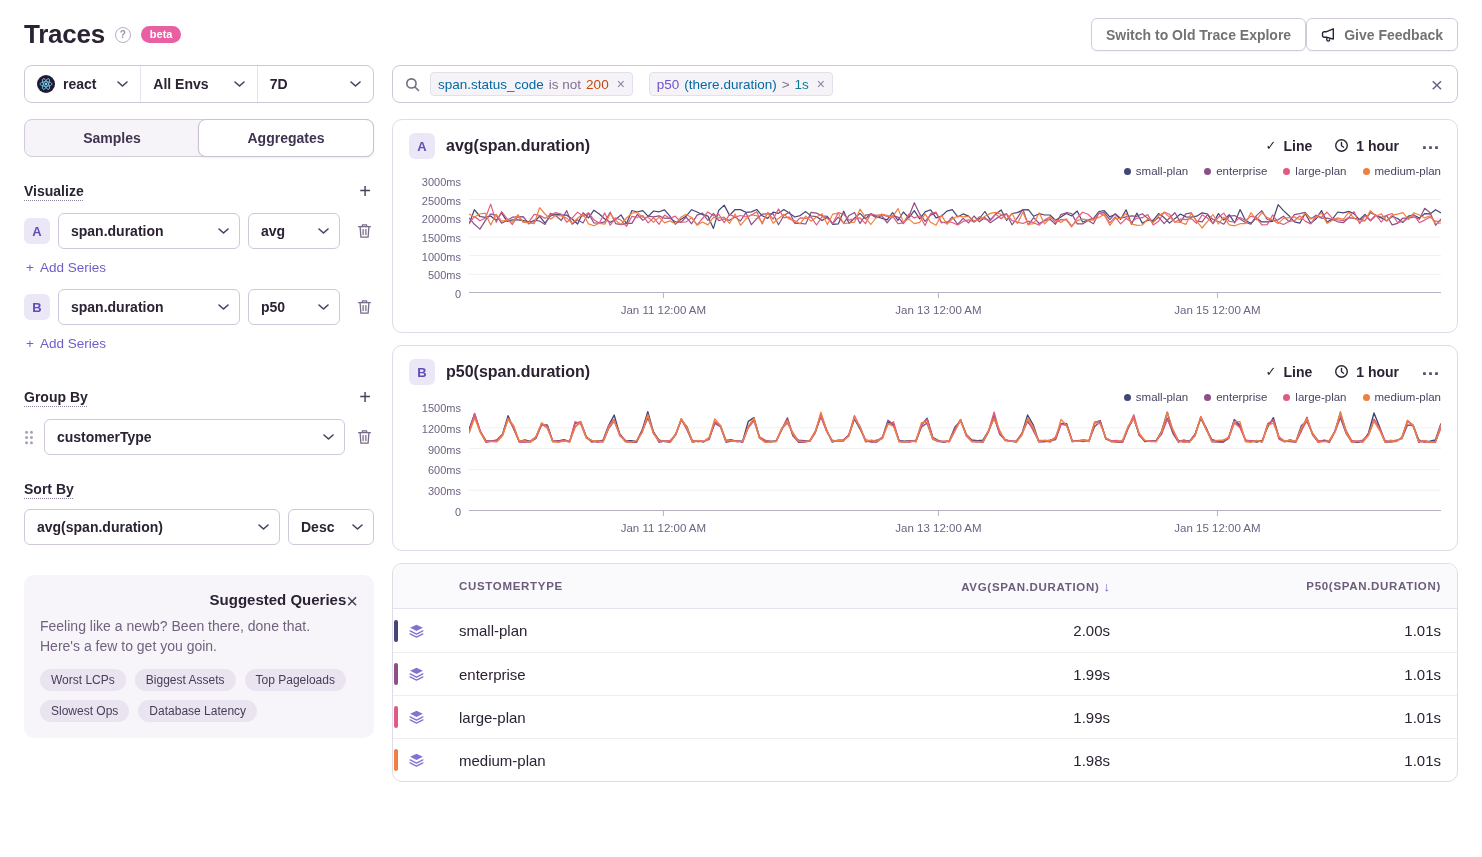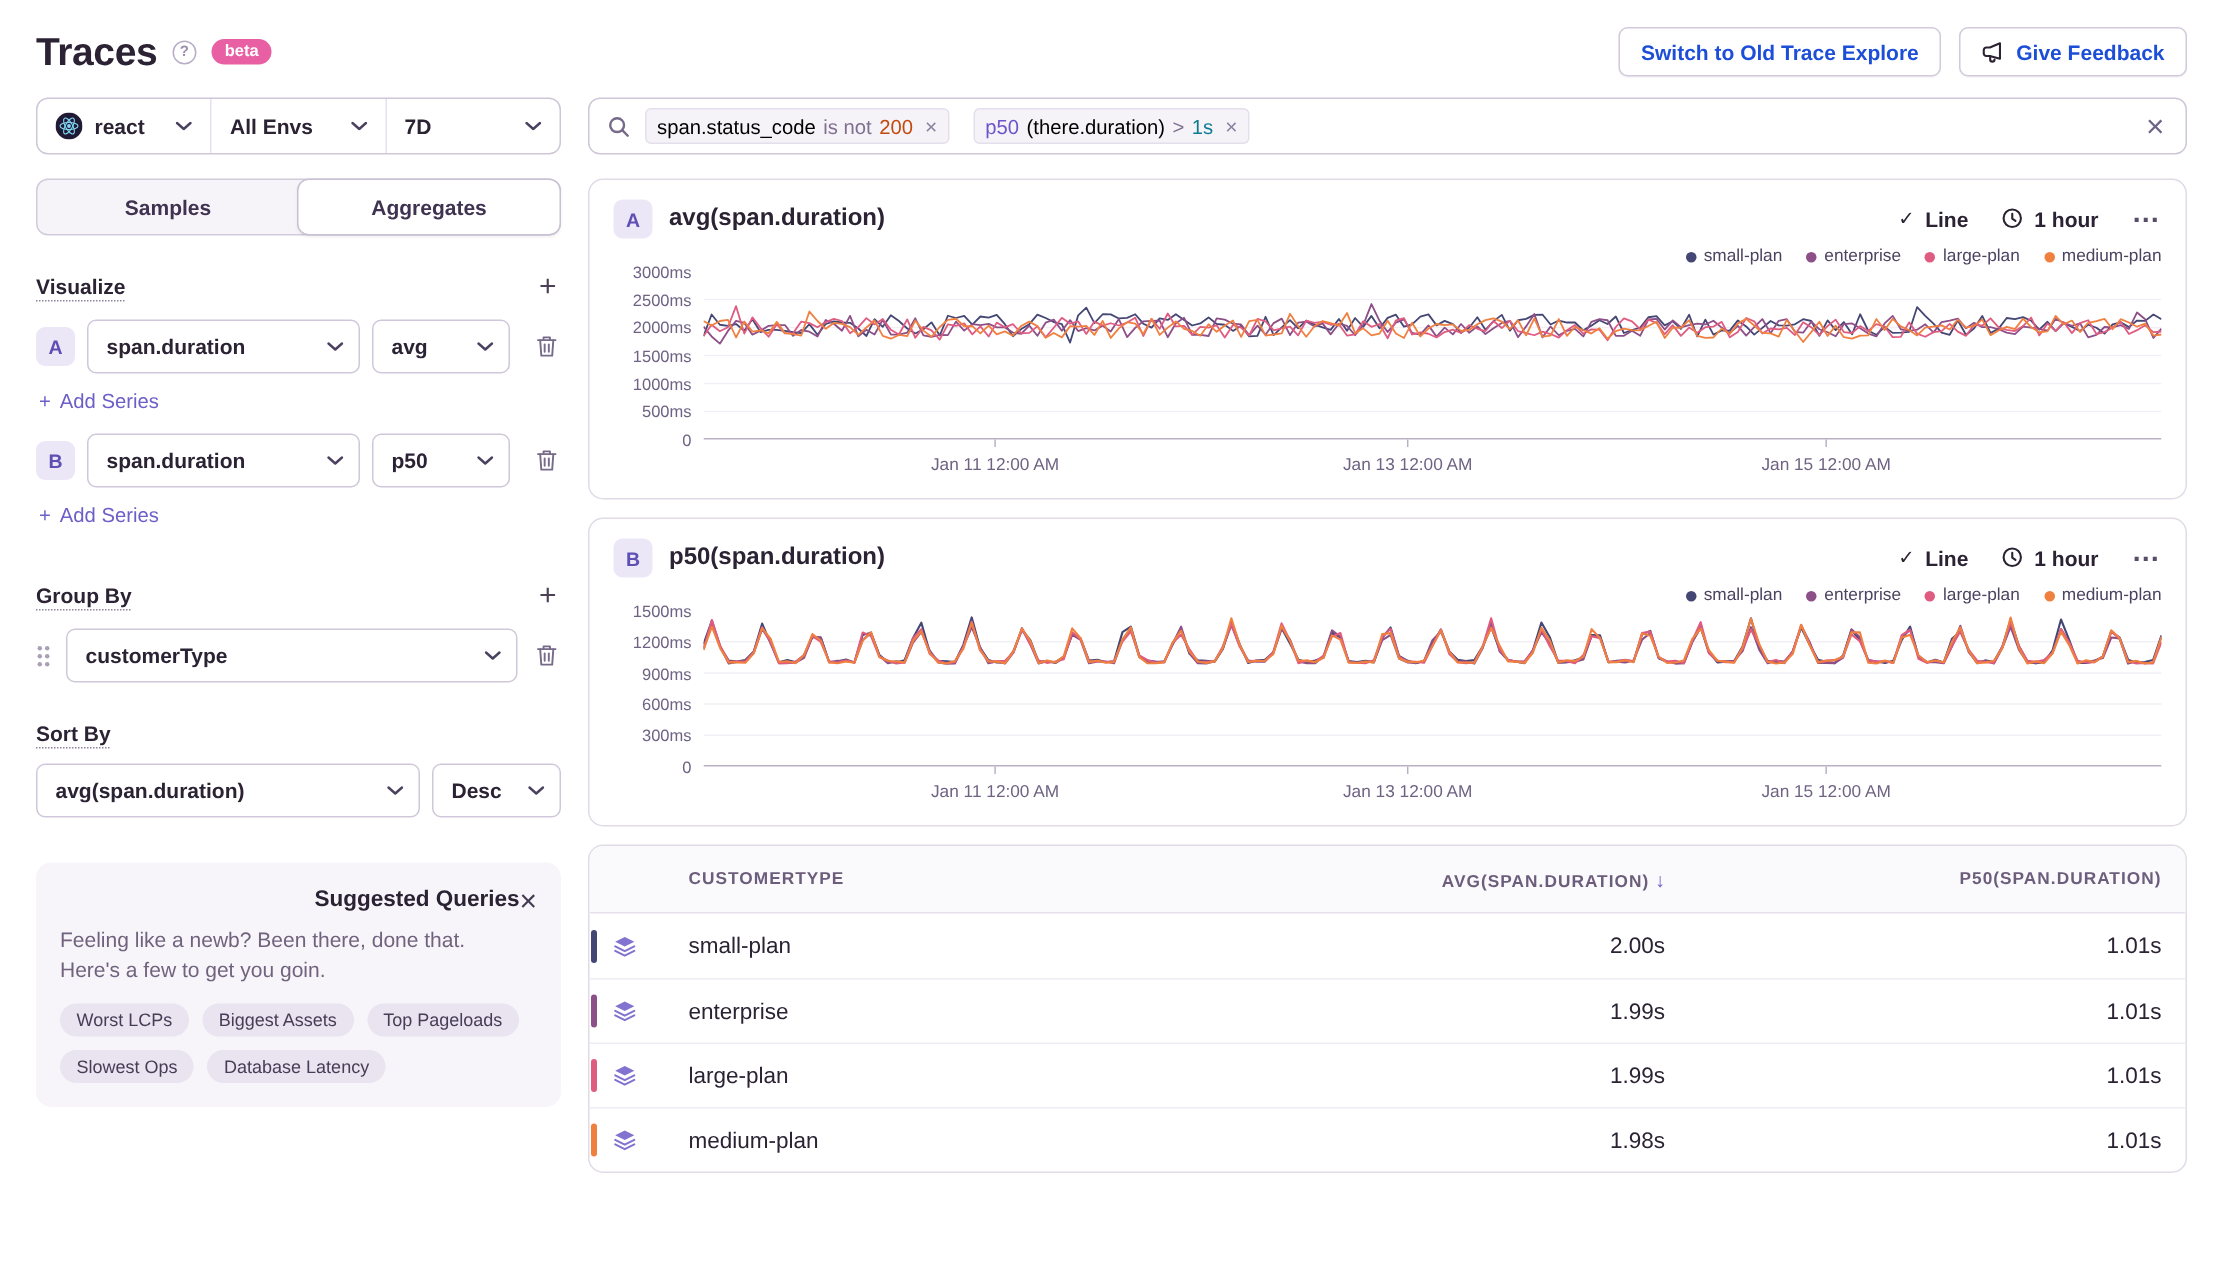--- a/index.html
+++ b/index.html
@@ -15,39 +15,39 @@
   .topbar { display:flex; align-items:center; padding:18px 24px 14px; }
   .page-title { font-size:26px; font-weight:700; letter-spacing:-0.01em; }
   .help-badge { width:16px; height:16px; border:1.5px solid #b8aec5; border-radius:50%;
     color:#9c90ad; font-size:10px; font-weight:700; display:inline-flex; align-items:center;
     justify-content:center; margin-left:10px; }
   .beta-pill { margin-left:10px; background:#e95fa4; color:#fff; font-size:11px; font-weight:700;
     padding:2px 9px 3px; border-radius:20px; }
   .topbar-spacer { flex:1; }
   .btn { display:inline-flex; align-items:center; gap:8px; height:33px; padding:0 14px;
     border:1px solid #d2cada; border-radius:6px; background:#fff; font-size:14px; font-weight:600;
-    color:#1d4ed8; box-shadow:0 1px 1px rgba(43,34,51,.04); }
-  .btn + .btn { margin-left:12px; }
+    color:#737373; box-shadow:0 1px 1px rgba(43,34,51,.04); }
+  .btn + .btn { }
   .icon-stroke { stroke:#2b2233; fill:none; stroke-width:1.3; stroke-linecap:round; stroke-linejoin:round; }
 
   
   .controls-row { display:flex; gap:18px; padding:0 24px; align-items:flex-end; }
   .filter-group { width:350px; flex:none; height:38px; border:1px solid #cfc7d8; border-radius:8px;
     display:flex; overflow:hidden; background:#fff; }
   .seg { display:flex; align-items:center; gap:8px; padding:0 12px; font-weight:600; flex:1; min-width:0; }
   .seg + .seg { border-left:1px solid #e6e1ec; }
   .seg .chev { margin-left:auto; }
   .chev { flex:none; }
 
   .search-bar { flex:1; height:38px; border:1px solid #cfc7d8; border-radius:8px; background:#fff;
     display:flex; align-items:center; padding:0 12px; gap:10px; }
   .chips { display:flex; align-items:center; gap:16px; flex:1; overflow:hidden; }
   .chip { display:inline-flex; align-items:center; gap:5px; background:#f5f3f8; border:1px solid #e4dfeb;
     border-radius:4px; padding:3px 7px; font-size:13.5px; white-space:nowrap; }
-  .tok-key { color:#000000; }
+  .tok-key { color:#0369a1; }
   .tok-fn  { color:#6d53cc; }
   .tok-op  { color:#80708f; }
   .tok-value-num { color:#c24a0e; }
   .tok-value-dur { color:#0d7c93; }
   .chip-x { color:#8d81a0; font-size:14px; padding-left:3px; }
   .search-clear { color:#6f6287; font-size:21px; line-height:1; padding:0 2px; }
 
   
   .content { display:flex; gap:18px; padding:0 24px 24px; margin-top:16px; align-items:flex-start; }
   .sidebar { width:350px; flex:none; }

